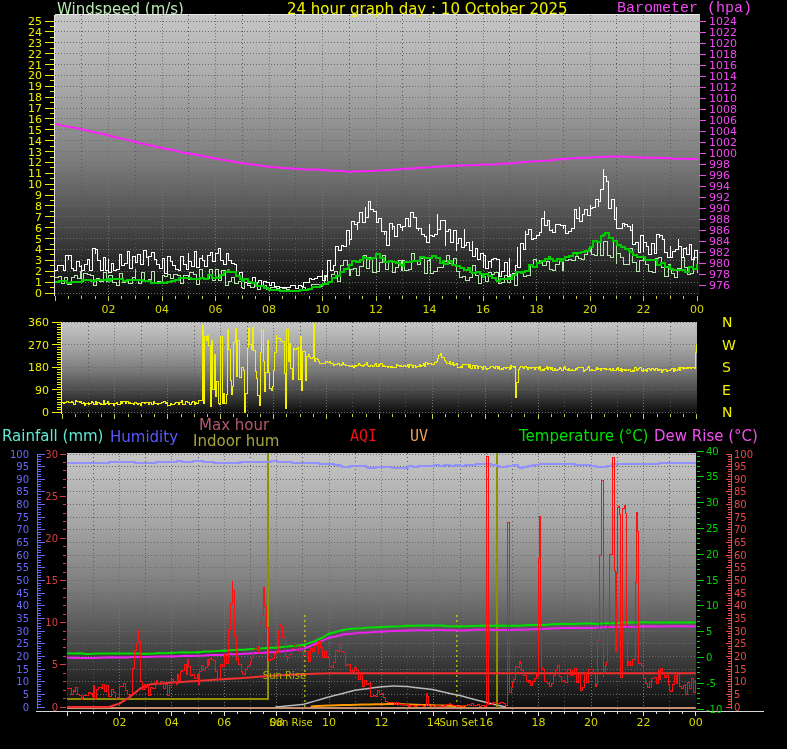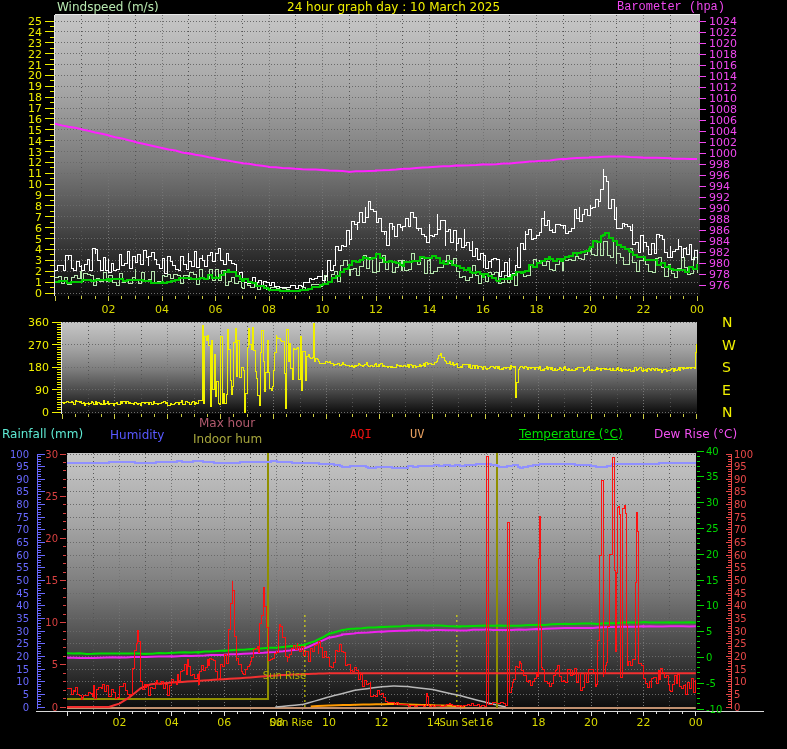--- a/index.html
+++ b/index.html
@@ -1,18 +1,18 @@
 <!DOCTYPE html>
 <html><head>
 <meta charset="utf-8">
 <style>
   html,body{margin:0;padding:0;background:#000;width:787px;height:749px;overflow:hidden;}
   #stage{position:relative;width:787px;height:749px;background:#000;
          font-family:"DejaVu Sans","Liberation Sans",sans-serif;}
-  .lbl{position:absolute;font-size:12px;white-space:nowrap;}
+  .lbl{position:absolute;font-size:15px;white-space:nowrap;}
   .lbl-mono{font-family:"DejaVu Sans Mono","Liberation Mono",monospace;font-weight:normal;}
   svg{position:absolute;left:0;top:0;}
   text{font-family:"DejaVu Sans","Liberation Sans",sans-serif;}
 </style>
 </head>
 <body>
 
 <div id="stage">
   <svg id="chart-svg" width="787" height="749">
       <defs>
@@ -951,24 +951,24 @@
             <path d="M67.0 688.9H69.1V688.8H71.2V694.0H73.3V690.1H74.9V691.4H75.4V687.4H77.5V694.6H79.6V695.7H81.7V699.5H82.7V697.2H83.8V695.5H85.9V695.4H88.0V692.2H90.1V693.4H92.2V696.4H93.2V685.2H94.2V698.5H96.3V689.1H98.4V687.3H100.5V687.8H101.1V688.4H102.6V684.8H104.7V691.2H106.8V685.7H108.9V697.3H108.9V696.9H111.0V689.9H113.1V692.4H115.2V698.2H117.3V697.2H119.4V688.8H119.4V686.1H121.5V686.8H123.6V683.8H125.7V690.4H127.8V694.7H129.9V697.6H129.9V694.5H132.0V668.8H134.1V650.6H136.2V643.1H137.7V630.2H138.3V641.2H140.4V681.0H140.4V681.9H142.5V689.4H144.6V684.3H145.6V687.1H146.6V684.1H148.7V695.8H150.8V687.7H152.9V688.4H155.0V682.9H156.1V680.9H157.1V683.6H159.2V684.4H161.3V681.8H163.4V688.2H165.5V684.8H166.6V684.4H167.6V695.9H169.7V685.9H171.8V679.9H173.9V682.2H176.0V684.0H177.0V674.7H178.1V680.2H180.2V671.5H182.3V670.2H184.4V664.5H186.5V674.5H187.5V659.5H188.6V666.8H190.7V675.8H192.8V674.1H194.9V678.4H197.0V674.1H198.0V684.1H199.0V671.1H201.1V665.3H203.2V670.8H205.3V667.5H207.4V659.2H208.5V665.0H209.5V658.7H211.6V659.5H213.7V660.5H215.8V671.0H217.9V679.3H219.0V678.2H220.0V664.4H222.1V666.8H224.2V654.9H226.3V657.4H226.8V663.8H228.4V629.2H230.5V603.8H232.1V581.8H232.6V590.3H234.7V636.5H236.0V660.5H236.8V658.8H238.9V664.3H241.0V671.5H242.5V673.6H243.1V674.4H245.2V669.5H247.3V666.4H249.4V664.4H250.4V661.4H251.4V657.5H253.5V649.9H255.6V648.1H257.7V646.7H258.3V652.0H259.8V623.7H261.9V615.9H263.5V587.6H264.0V606.5H266.1V627.5H268.2V653.5H268.7V660.2H270.3V659.3H272.4V658.8H274.5V653.5H276.6V650.8H276.6V652.3H278.7V630.8H279.2V624.5H280.8V626.6H282.9V637.1H285.0V656.5H287.1V662.2H287.1V657.3H289.2V654.5H291.3V648.9H293.4V645.1H295.5V649.6H297.6V642.6H297.6V646.4H299.7V651.0H301.8V646.8H303.8V655.6H305.9V651.4H308.0V652.4H308.0V661.4H310.1V648.6H312.2V651.4H314.3V645.1H316.4V644.5H318.5V653.7H318.5V641.0H320.6V647.2H322.7V657.1H324.8V651.2H326.9V657.7H329.0V662.7H329.0V666.0H331.1V667.8H333.2V662.5H335.3V650.4H337.4V651.9H339.5V643.8H339.5V644.9H341.6V651.0H343.7V652.4H345.8V665.6H347.9V664.5H350.0V673.2H350.0V670.9H352.1V671.2H354.2V667.3H356.2V670.6H358.3V679.8H360.4V672.2H360.4V674.7H362.5V686.0H364.6V680.9H366.7V684.3H368.8V683.6H370.9V681.8H370.9V696.4H373.0V695.3H375.1V696.7H377.2V690.9H379.3V694.6H381.4V692.5H381.4V693.1H383.5V697.8H385.6V701.2H387.7V702.2H389.8V702.7H391.9V702.6H391.9V702.9H394.0V704.7H396.1V702.7H398.2V704.4H400.3V704.2H402.4V704.0H402.4V704.3H404.5V704.4H406.6V704.8H408.6V706.1H410.7V705.0H412.8V705.9H412.8V705.8H414.9V706.1H417.0V705.9H419.1V705.8H421.2V705.7H423.3V706.4H425.4V705.4H425.4V705.2H426.5V693.1H427.5V696.3H428.0V705.6H429.6V706.3H431.7V705.6H433.8V706.2H435.9V705.2H438.0V705.2H439.0V705.5H440.1V706.2H442.2V706.0H444.3V705.5H446.4V704.7H448.5V704.6H449.5V703.9H450.6V704.2H452.7V705.6H454.8V705.0H456.9V706.1H459.0V705.8H460.0V705.7H461.0V706.3H463.1V705.6H465.2V705.1H467.3V704.5H469.4V705.5H470.5V705.0H471.5V703.4H473.6V705.2H475.7V705.5H477.8V704.5H479.9V706.3H481.0V705.7H482.0V705.6H484.1V706.1H486.2V706.1H486.2V706.4H486.7V456.1H488.0V704.0H488.3V704.7H490.4V704.2H492.5V702.8H494.6V702.4H496.7V703.1H496.7V703.0H498.8V703.4H500.9V702.7H503.0V703.6H505.1V704.1H505.8V705.6H507.2V525.8H507.2V522.6H509.3V692.5H509.3V692.6H511.4V687.9H512.4V682.5H513.4V679.3H515.5V666.2H517.6V667.8H519.7V661.3H520.3V663.2H521.8V670.0H523.9V675.7H526.0V681.6H528.1V683.3H528.1V680.6H530.2V685.3H532.3V681.9H534.4V678.8H536.5V672.7H537.3V676.8H538.6V558.7H539.1V516.2H540.7V626.0H541.2V667.2H542.8V669.6H544.9V681.3H547.0V683.9H549.1V681.9H549.1V686.1H551.2V683.2H553.3V675.2H555.4V670.5H556.9V669.2H557.5V665.6H559.6V676.3H561.7V681.7H563.8V680.9H564.8V681.9H565.8V682.8H567.9V669.5H570.0V675.8H572.1V670.3H572.7V674.7H574.2V668.7H576.3V682.6H578.4V673.7H580.5V690.7H580.5V690.8H582.6V687.0H584.7V673.5H586.8V682.7H588.4V670.8H588.9V669.7H591.0V669.3H593.1V672.9H595.2V686.3H596.2V684.3H597.3V640.0H599.4V555.5H601.5V486.8H601.5V480.9H603.6V676.6H603.6V673.1H605.7V665.7H606.7V662.0H607.8V626.7H609.9V554.2H612.0V473.1H612.5V457.9H614.1V570.8H615.1V651.2H616.2V572.5H617.2V507.5H618.2V506.6H619.3V514.4H620.3V622.0H620.9V677.7H622.4V511.5H622.4V508.6H624.5V505.8H625.1V513.0H626.6V625.4H627.2V665.3H628.7V661.5H630.8V665.2H632.9V659.5H632.9V659.0H635.0V582.3H636.9V512.2H637.1V531.6H638.9V663.4H639.2V663.3H641.3V665.5H643.4V679.3H643.4V678.2H645.5V683.1H647.6V687.1H649.7V681.5H651.3V687.3H651.8V678.3H653.9V677.7H656.0V683.4H658.1V670.1H659.1V679.2H660.2V668.8H662.3V672.3H664.4V677.6H666.5V675.7H668.6V684.0H669.6V690.6H670.6V691.7H672.7V684.6H674.8V675.9H676.9V683.7H677.5V674.7H679.0V686.5H681.1V688.6H683.2V685.7H685.3V683.8H685.3V694.2H687.4V682.3H689.5V688.1H691.6V678.7H693.7V692.5H695.8V680.0H695.8V685.1" fill="none" stroke="#ff1111" stroke-width="1"></path>
           </g>
         </g>
         <g>
           <text x="284.46000000000004" y="679" fill="#b0b000" font-size="10" text-anchor="middle">Sun Rise</text>
         </g>
       </g>
     </svg>
 
   <div class="lbl" style="left: 57px; top: 0px; color: rgb(184, 232, 176);">Windspeed (m/s)</div>
-  <div class="lbl" style="left: 287px; top: 0px; color: rgb(240, 240, 0);">24 hour graph day : 10 March 2025</div>
+  <div class="lbl" style="left: 287px; top: 0px; color: rgb(240, 240, 0);">24 hour graph day : 10 October 2025</div>
   <div class="lbl" style="left: 617px; top: 0px; color: rgb(240, 72, 240); font-family: Liberation Mono, monospace;">Barometer (hpa)</div>
 
   <div class="lbl" style="left: 2px; top: 427px; color: #5eead4;">Rainfall (mm)</div>
   <div class="lbl" style="left: 110px; top: 428px; color: rgb(88, 88, 255);">Humidity</div>
   <div class="lbl" style="left: 199px; top: 416px; color: rgb(178, 90, 110);">Max hour</div>
   <div class="lbl" style="left: 193px; top: 432px; color: rgb(166, 166, 60);">Indoor hum</div>
   <div class="lbl lbl-mono" style="left: 350px; top: 427px; color: rgb(238, 17, 17);">AQI</div>
   <div class="lbl lbl-mono" style="left: 410px; top: 427px; color: rgb(232, 160, 96);">UV</div>
-  <div class="lbl" style="left: 519px; top: 427px; color: rgb(0, 224, 0); text-decoration: underline;">Temperature (°C)</div>
+  <div class="lbl" style="left: 519px; top: 427px; color: rgb(0, 224, 0);">Temperature (°C)</div>
   <div class="lbl" style="left: 654px; top: 427px; color: rgb(240, 80, 240);">Dew Rise (°C)</div>
 </div>
 
 </body></html>

